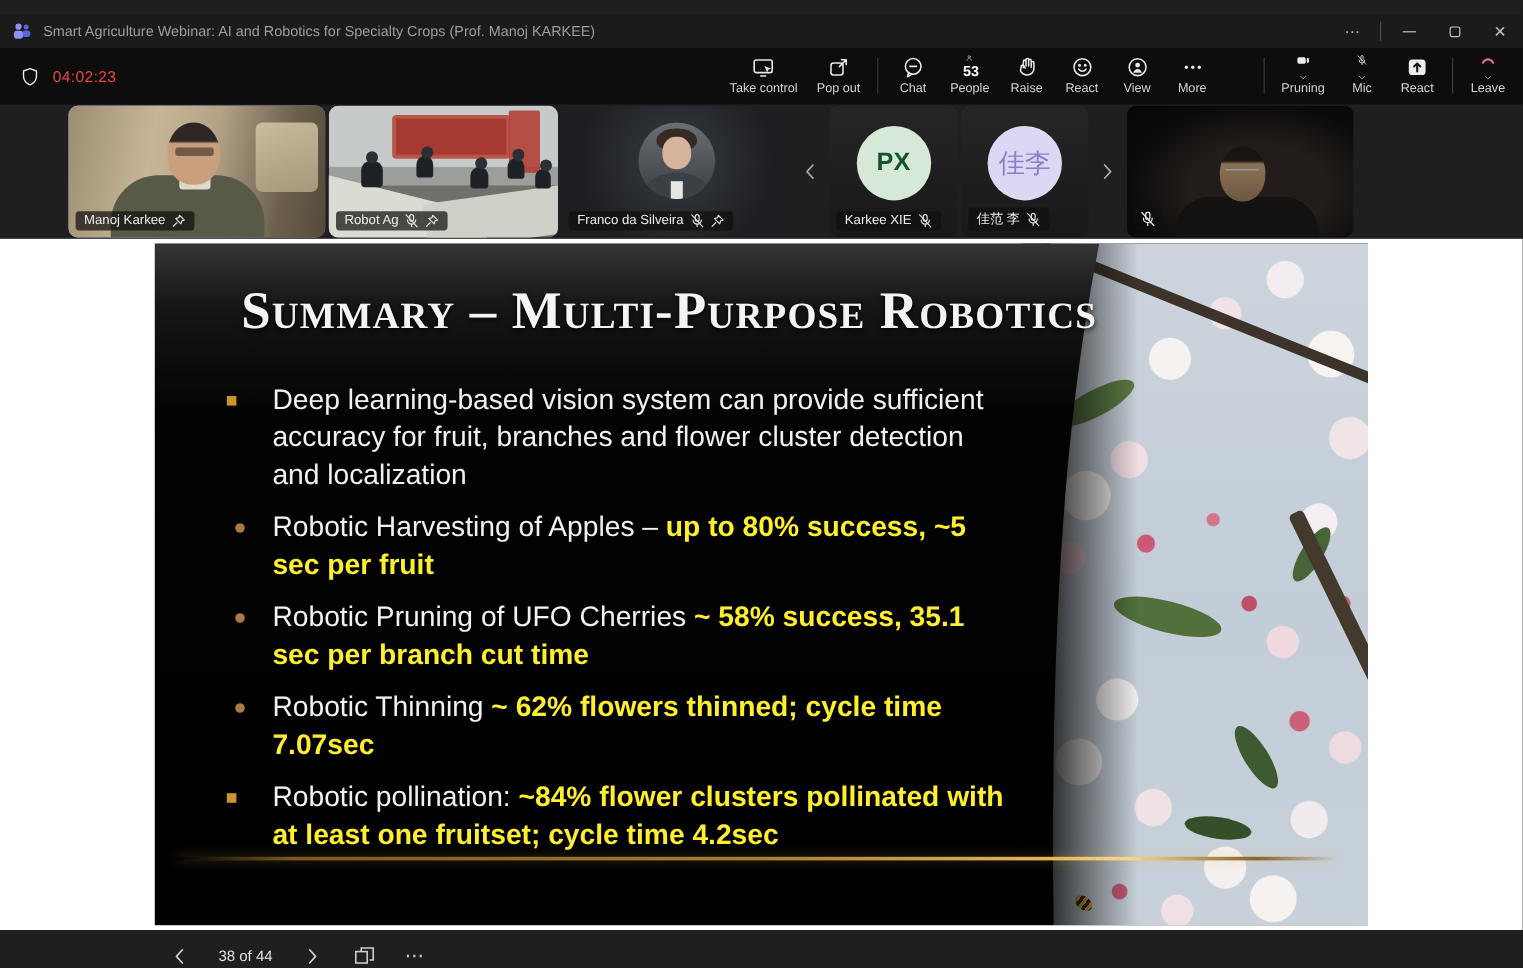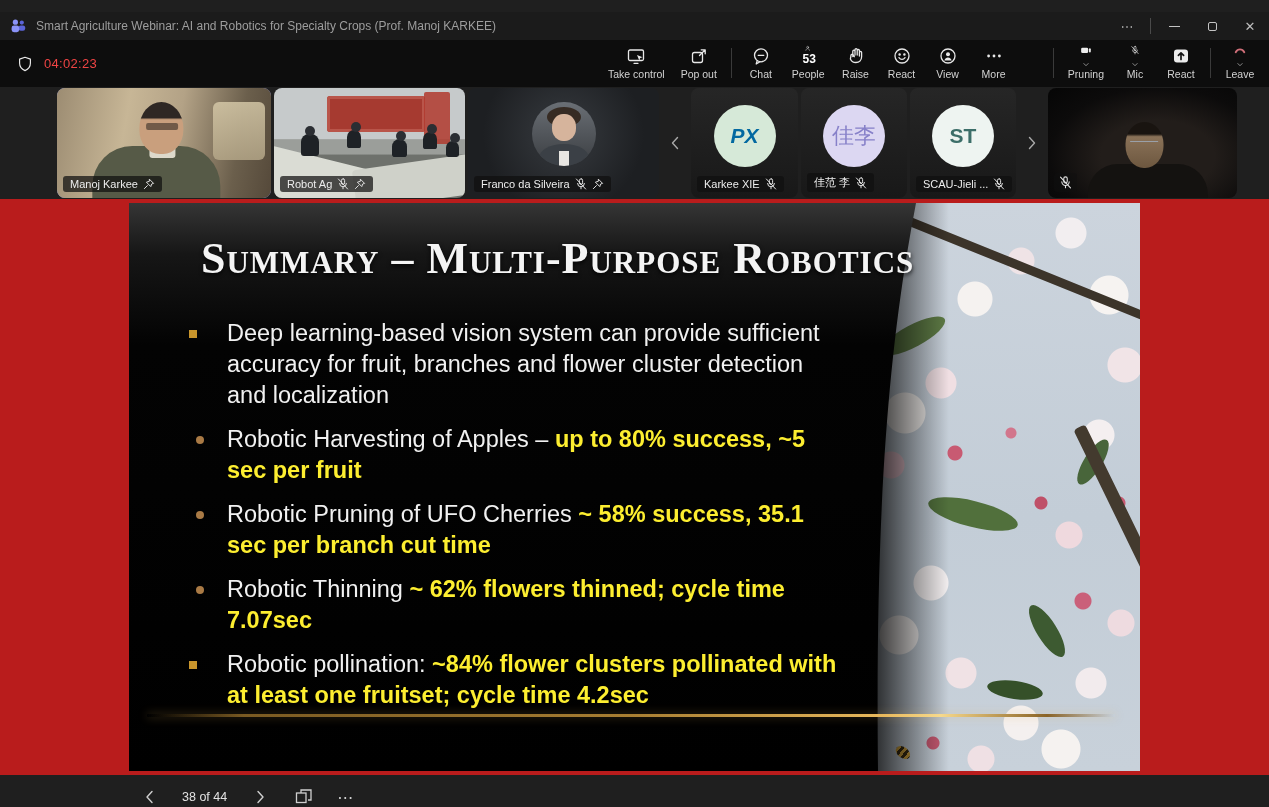--- a/index.html
+++ b/index.html
@@ -39,21 +39,21 @@
   .tile.active { outline:2px solid #9298e6; outline-offset:-2px; }
   .pill { position:absolute; left:6px; bottom:6px; display:flex; align-items:center; gap:5px;
           background:rgba(15,15,15,.72); border-radius:3px; padding:2px 7px; font-size:11px; color:#ececec;
           white-space:nowrap; max-width:92%; }
   .pill.icon-only { padding:3px 5px; background:rgba(15,15,15,.45); }
   .strip-chev { width:26px; height:110px; display:flex; align-items:center; justify-content:center; color:#a9a9a9; cursor:pointer; }
   .tile-av { background:linear-gradient(180deg,#262626,#181818); }
   .avatar { position:absolute; left:50%; top:44%; transform:translate(-50%,-50%); width:62px; height:62px;
             border-radius:50%; display:flex; align-items:center; justify-content:center;
             font-size:21px; font-weight:bold; }
-  .av-green { background:#d6e9d8; color:#0369a1;font-style:italic; }
+  .av-green { background:#d6e9d8; color:#14532d; }
   .av-purp  { background:#dcd7f2; color:#8781c9; font-weight:normal; font-size:22px; }
   .av-teal  { background:#eef4f1; color:#3c6e69; }
 
   
   .vid { position:absolute; inset:0; }
   .v-manoj { background:linear-gradient(100deg,#9c8c72,#c7b696 32%,#b3a286 55%,#6b5f4c 82%,#55493a); }
   .v-manoj .win { position:absolute; right:6px; top:14px; width:52px; height:58px; border-radius:6px;
                   background:linear-gradient(180deg,#d9ccab,#b8aa8b); opacity:.8; }
   .mk-body { position:absolute; left:50%; bottom:0; transform:translateX(-56%); width:128px; height:52px;
              background:#565a47; border-radius:40px 40px 0 0; }
@@ -89,21 +89,21 @@
   
   .v-night { background:radial-gradient(ellipse 150px 95px at 58% 62%, #221d1a 0 38%, #0c0b0b 72%, #060606); }
   .nt-body { position:absolute; left:50%; bottom:0; transform:translateX(-46%); width:120px; height:34px;
              background:#141210; border-radius:30px 30px 0 0; }
   .nt-head { position:absolute; left:50%; bottom:30px; transform:translateX(-46%); width:38px; height:46px;
              background:linear-gradient(180deg,#191410 0 26%,#8a7258 32%,#6d573f); border-radius:48%; }
   .nt-glasses { position:absolute; left:50%; bottom:52px; transform:translateX(-46%); width:28px; height:5px;
                 border-top:1.5px solid #9aa0a8; }
 
   
-  .stage { position:relative; height:576px; background:#b91c1c; }
+  .stage { position:relative; height:576px; background:#ffffff; }
   .slide { position:absolute; left:129px; top:4px; width:1011px; height:568px; background:#000; overflow:hidden; }
 
   .photo { position:absolute; right:0; top:0; width:271px; height:568px;
     background:
       radial-gradient(circle at 36px 210px,#f4f1ef 0 20px,rgba(0,0,0,0) 21px),
       radial-gradient(circle at 72px 180px,#f0dfe3 0 15px,rgba(0,0,0,0) 16px),
       radial-gradient(circle at 22px 262px,#eec9d4 0 13px,rgba(0,0,0,0) 14px),
       radial-gradient(circle at 106px 96px,#f5f2f0 0 17px,rgba(0,0,0,0) 18px),
       radial-gradient(circle at 152px 58px,#efe3e6 0 13px,rgba(0,0,0,0) 14px),
       radial-gradient(circle at 202px 30px,#f2eef0 0 15px,rgba(0,0,0,0) 16px),
@@ -439,31 +439,20 @@
           <span>佳李</span>
         </div>
       <div class="pill">
         <span>佳范 李</span>
         <svg width="12" height="12">
             <use href="#i-micoff"></use>
           </svg>
       </div>
     </div>
 
-    <div class="tile tile-av" style="width:106px">
-      <div class="avatar av-teal">
-          <span>ST</span>
-        </div>
-      <div class="pill">
-        <span>SCAU-Jieli ...</span>
-        <svg width="12" height="12">
-            <use href="#i-micoff"></use>
-          </svg>
-      </div>
-    </div>
 
     <div class="strip-chev">
       <svg width="10" height="16" viewBox="0 0 10 16">
         <polyline points="2.5,2.5 7.5,8 2.5,13.5" fill="none" stroke="#a9a9a9" stroke-width="1.4" stroke-linecap="round" stroke-linejoin="round"></polyline>
       </svg>
     </div>
 
     <div class="tile" style="width:189px">
       <div class="vid v-night">
         <div class="nt-body"></div>

